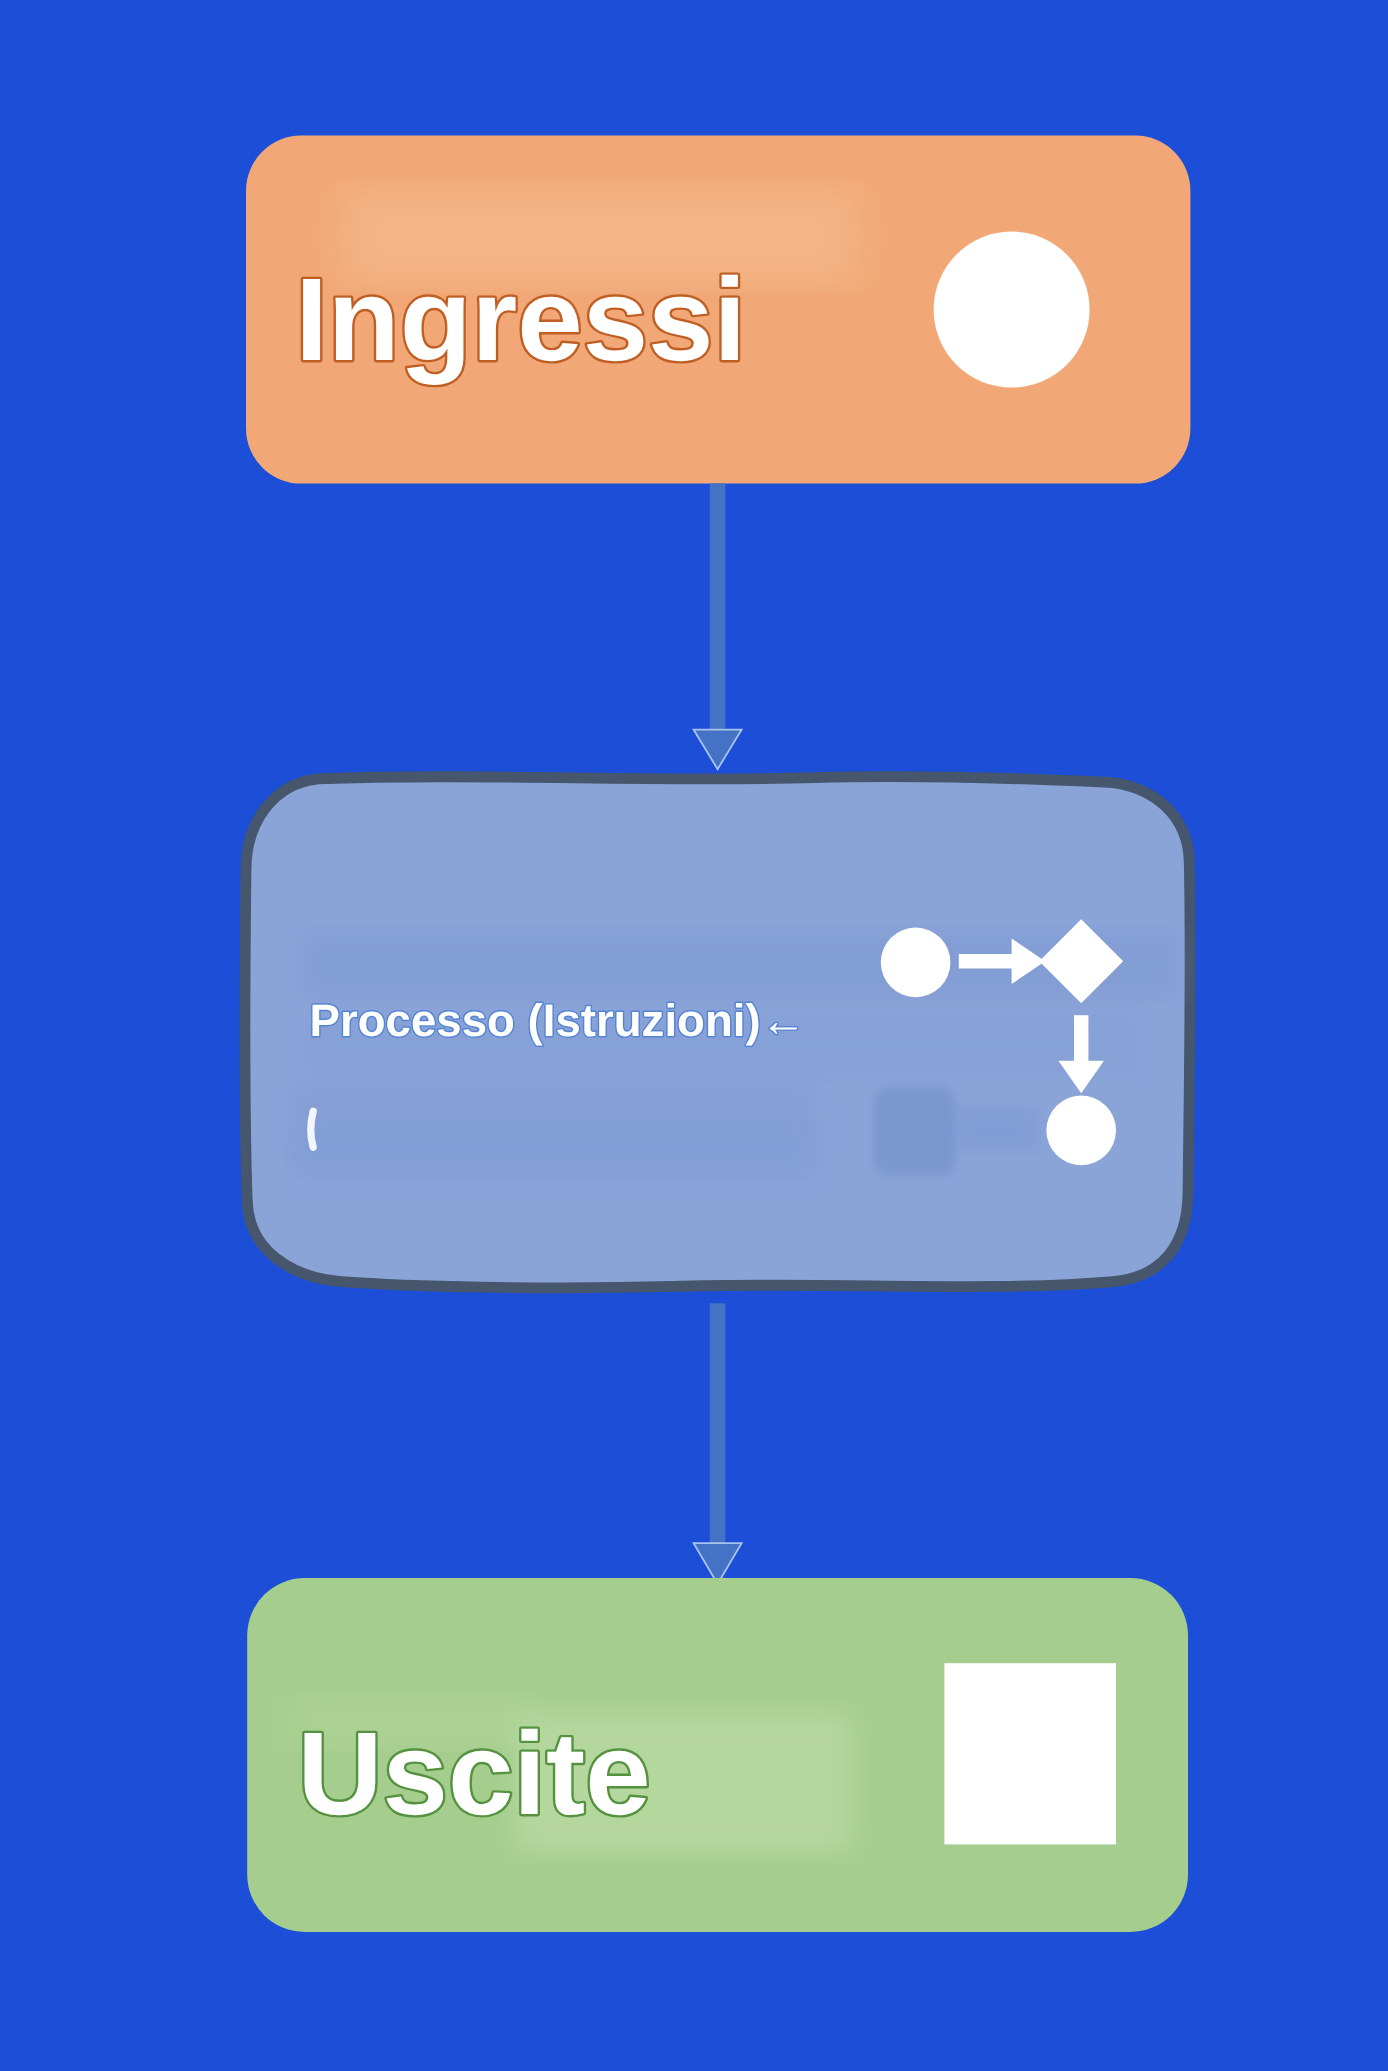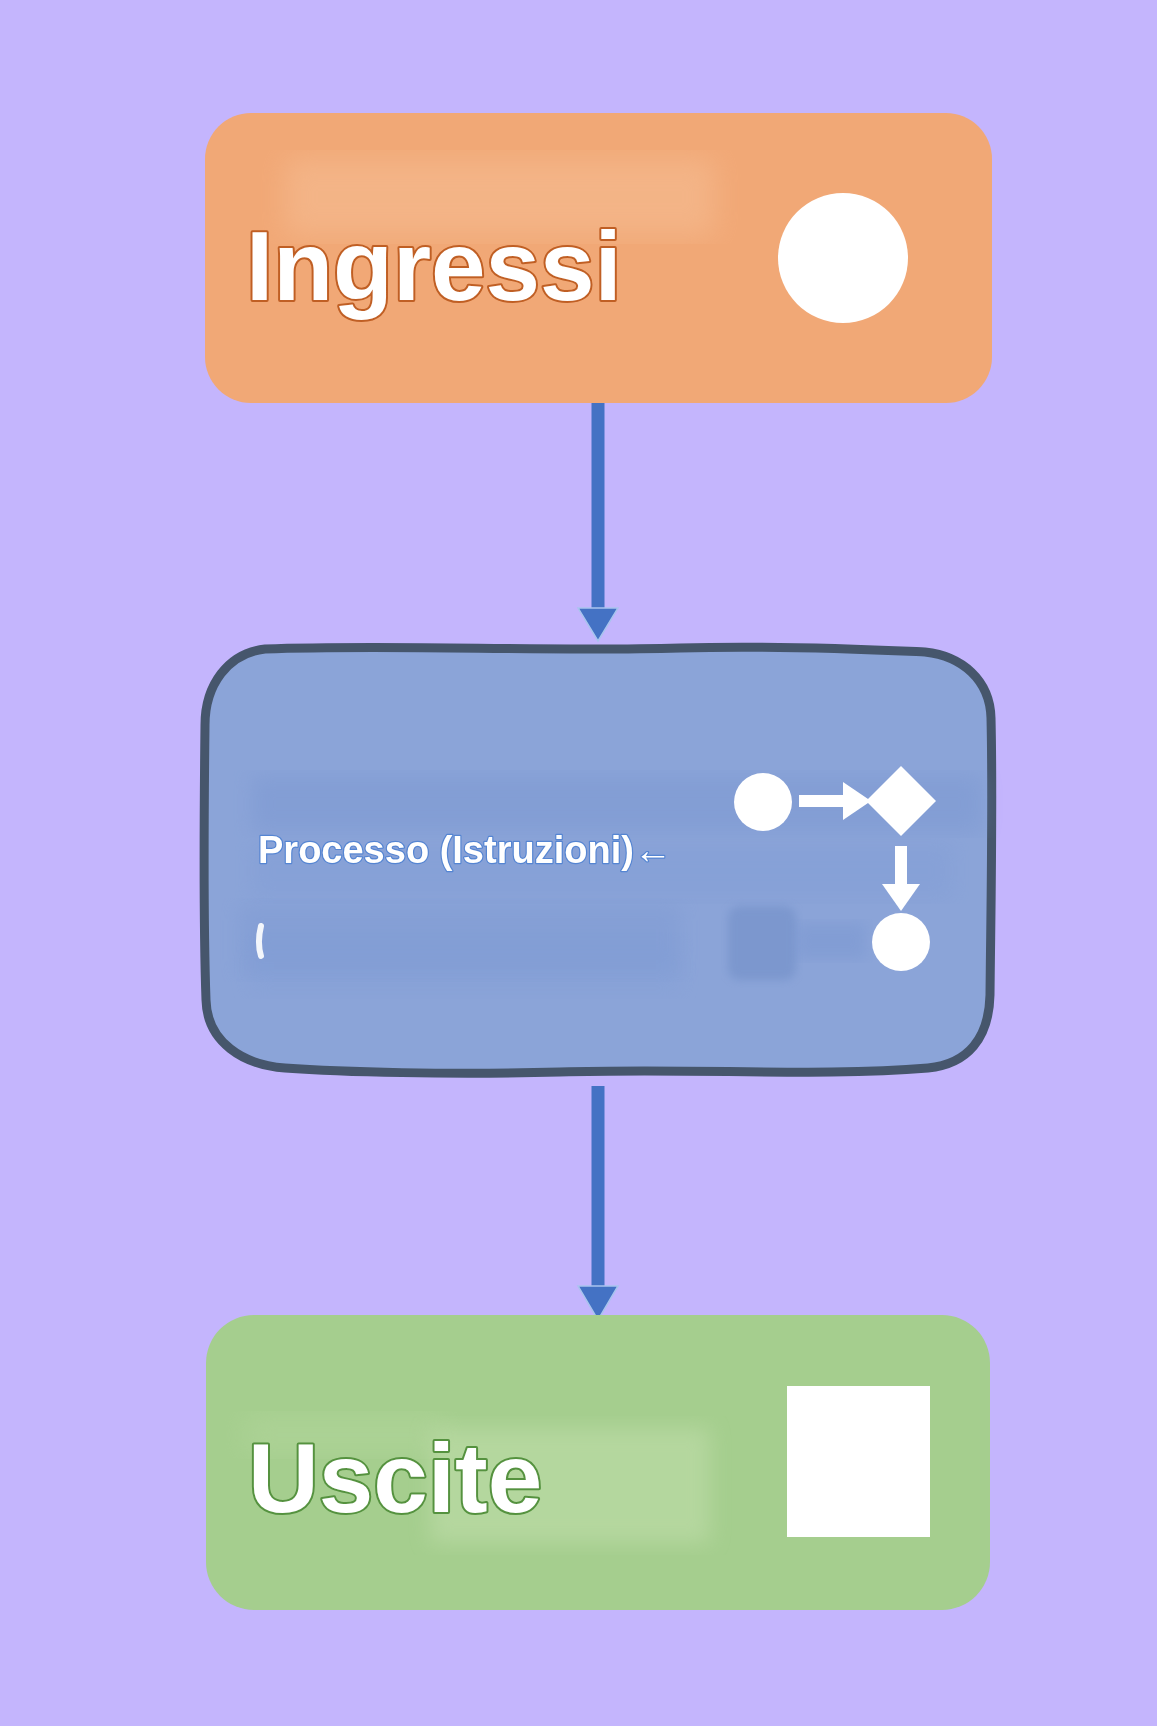--- a/index.html
+++ b/index.html
@@ -4,21 +4,21 @@
 <style>
   html, body {
     margin: 0;
     padding: 0;
     background: #000;
   }
   .stage {
     position: relative;
     width: 1157px;
     height: 1726px;
-    background: #c4b5fd;
+    background: #1d4ed8;
     overflow: hidden;
     font-family: "Liberation Sans", sans-serif;
   }
   svg { display: block; }
   text {
     font-family: "Liberation Sans", sans-serif;
     font-weight: 700;
   }
 </style>
 </head>

